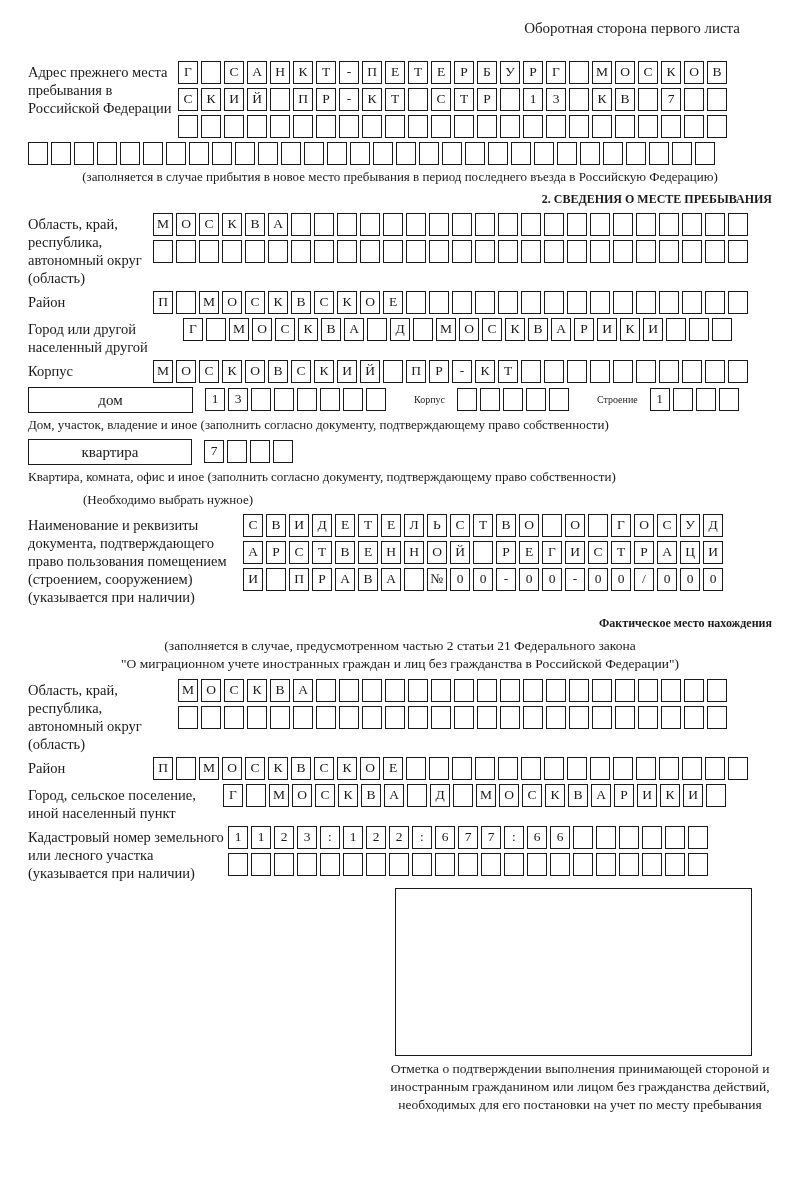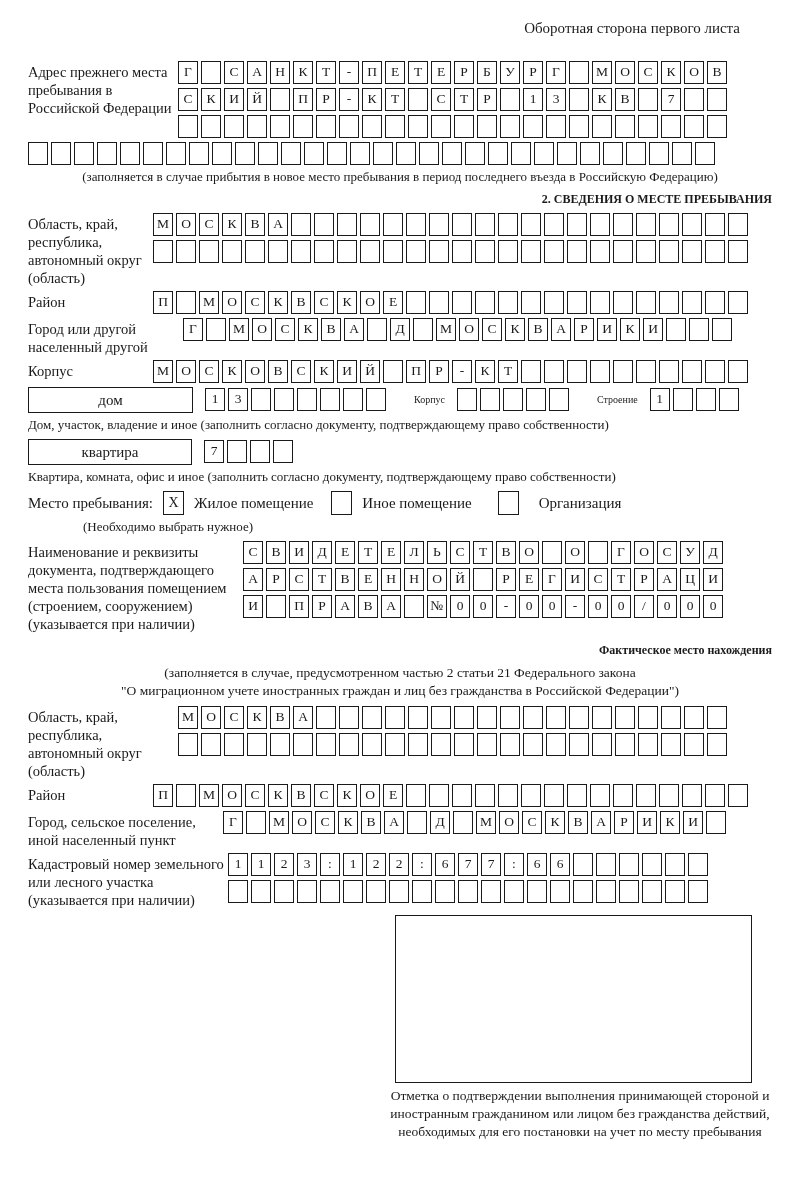--- a/index.html
+++ b/index.html
@@ -370,33 +370,24 @@
     <div class="typebox kv">квартира</div>
     <div class="cellrow">
         <span class="cell">7</span>
         <span class="cell"></span>
         <span class="cell"></span>
         <span class="cell"></span>
       </div>
   </div>
   <div class="caption">Квартира, комната, офис и иное (заполнить согласно документу, подтверждающему право собственности)</div>
 
-  <div class="premises">
-    <span>Место пребывания:</span>
-    <span class="chk">X</span>
-    <span>Жилое помещение</span>
-    <span class="chk" style="margin-left:8px"></span>
-    <span>Иное помещение</span>
-    <span class="chk" style="margin-left:16px"></span>
-    <span style="margin-left:10px">Организация</span>
-  </div>
   <div class="caption prem-caption">(Необходимо выбрать нужное)</div>
 
   <div class="fieldblock" style="margin-top:4px">
-    <div class="flabel w215">Наименование и реквизиты документа, подтверждающего места пользования помещением (строением, сооружением) (указывается при наличии)</div>
+    <div class="flabel w215">Наименование и реквизиты документа, подтверждающего право пользования помещением (строением, сооружением) (указывается при наличии)</div>
     <div class="rows">
       <div class="cellrow">
           <span class="cell">С</span>
           <span class="cell">В</span>
           <span class="cell">И</span>
           <span class="cell">Д</span>
           <span class="cell">Е</span>
           <span class="cell">Т</span>
           <span class="cell">Е</span>
           <span class="cell">Л</span>

